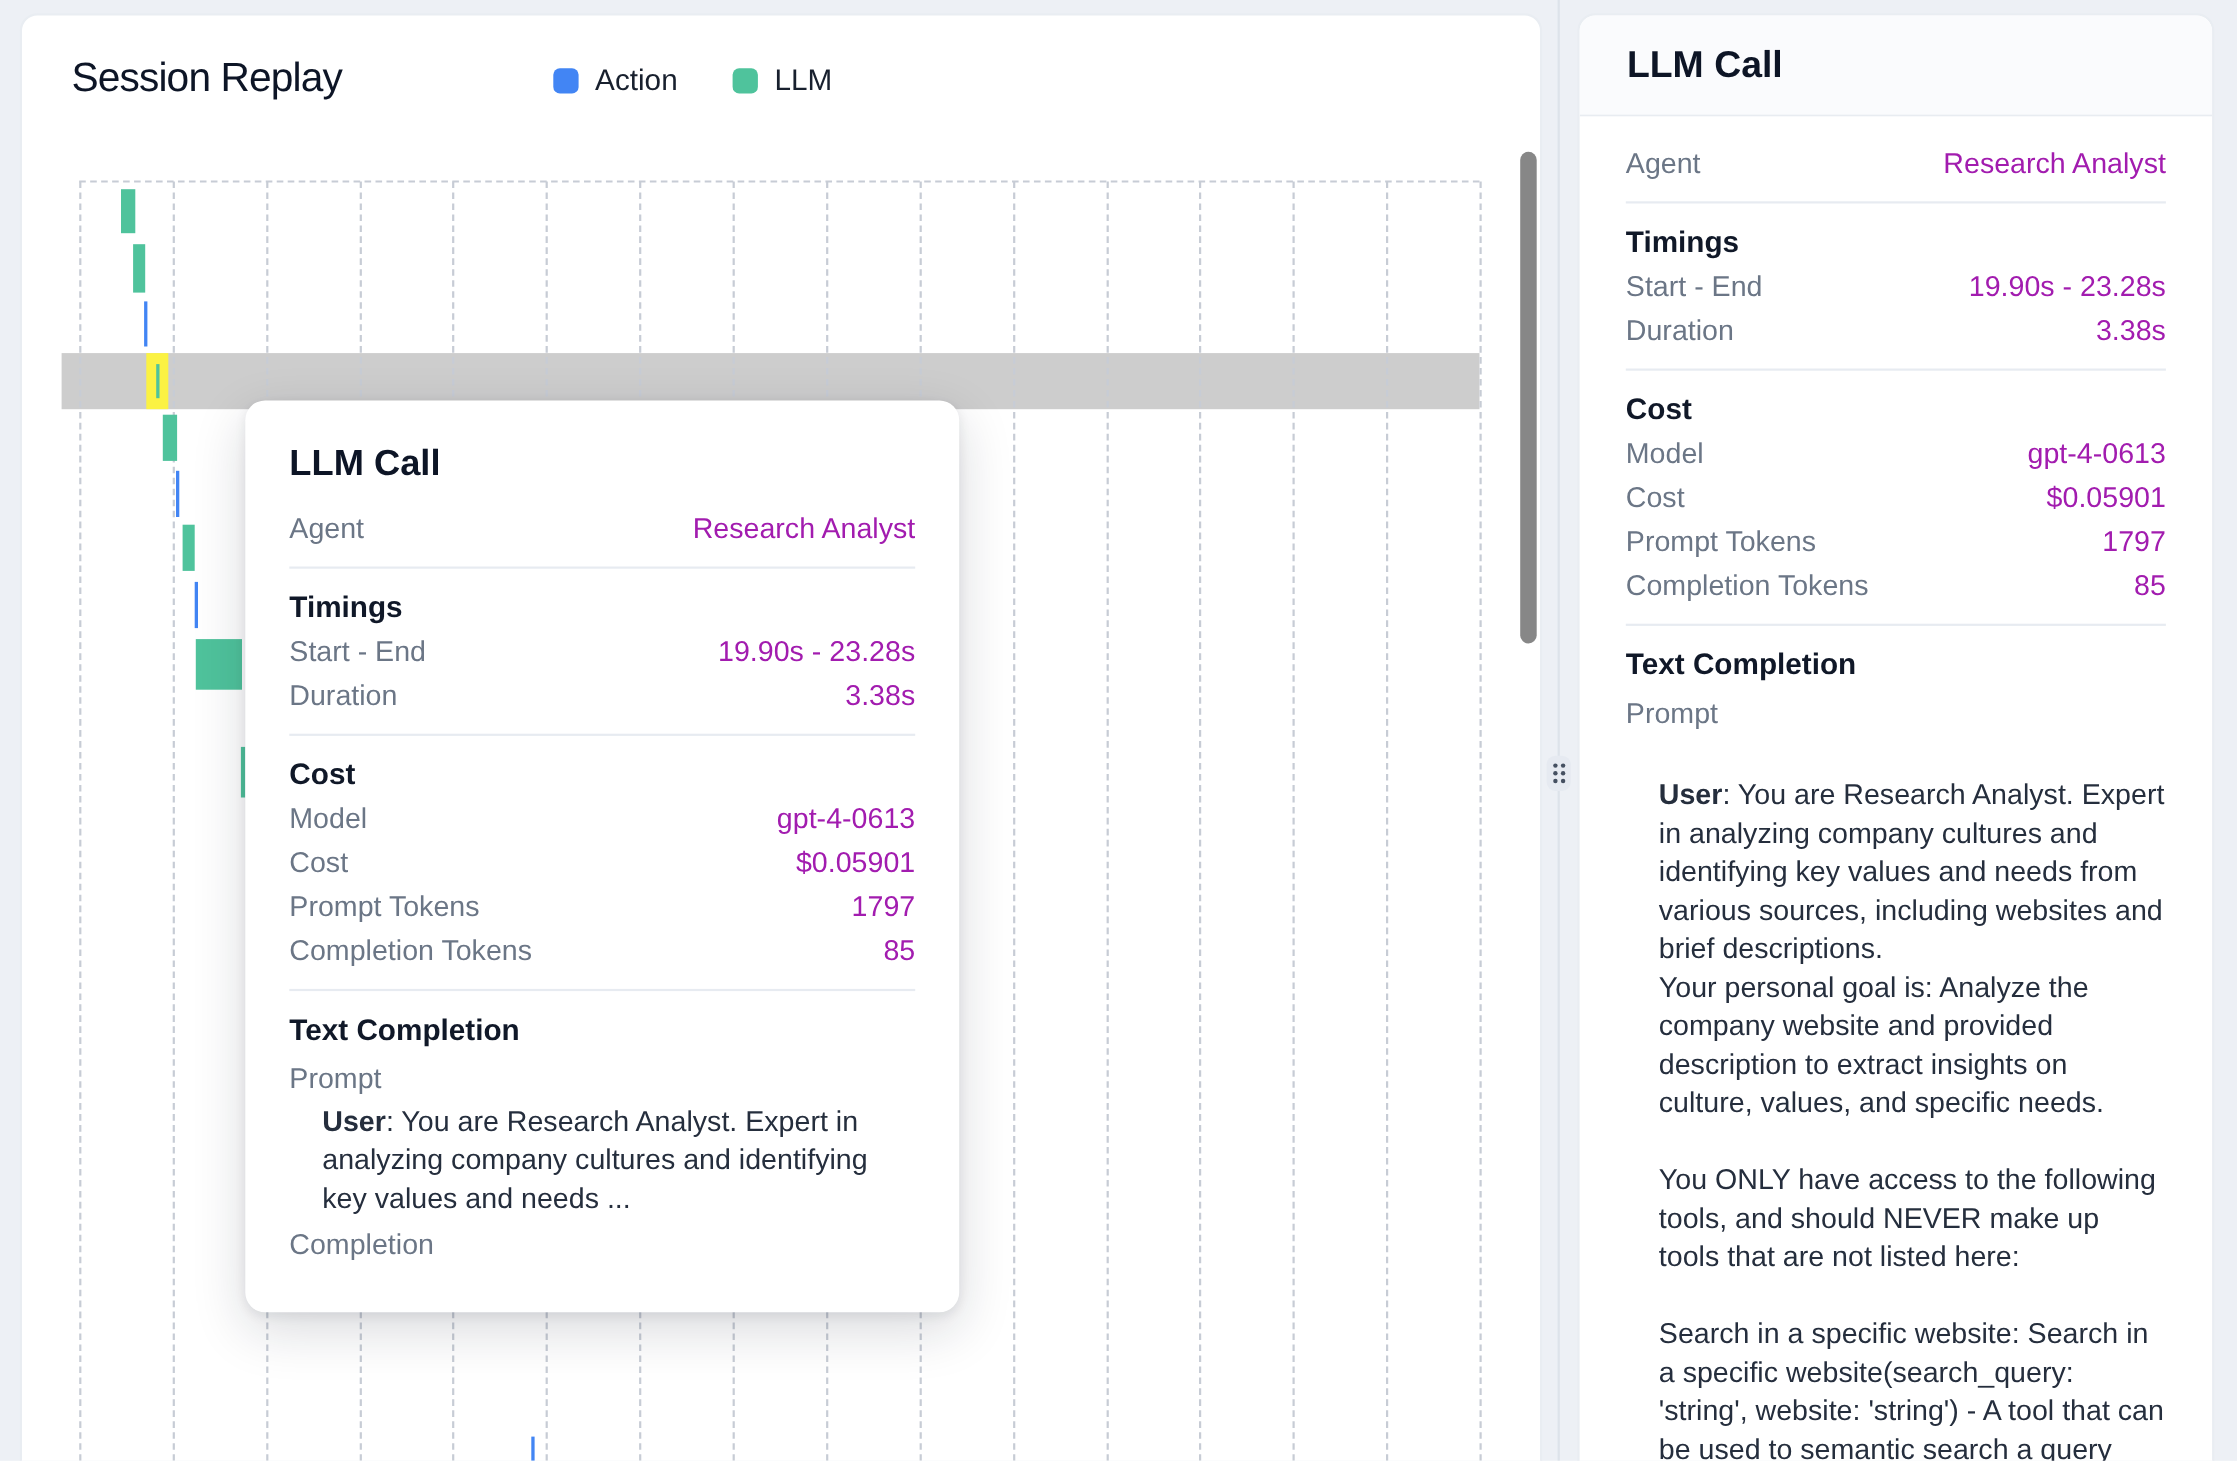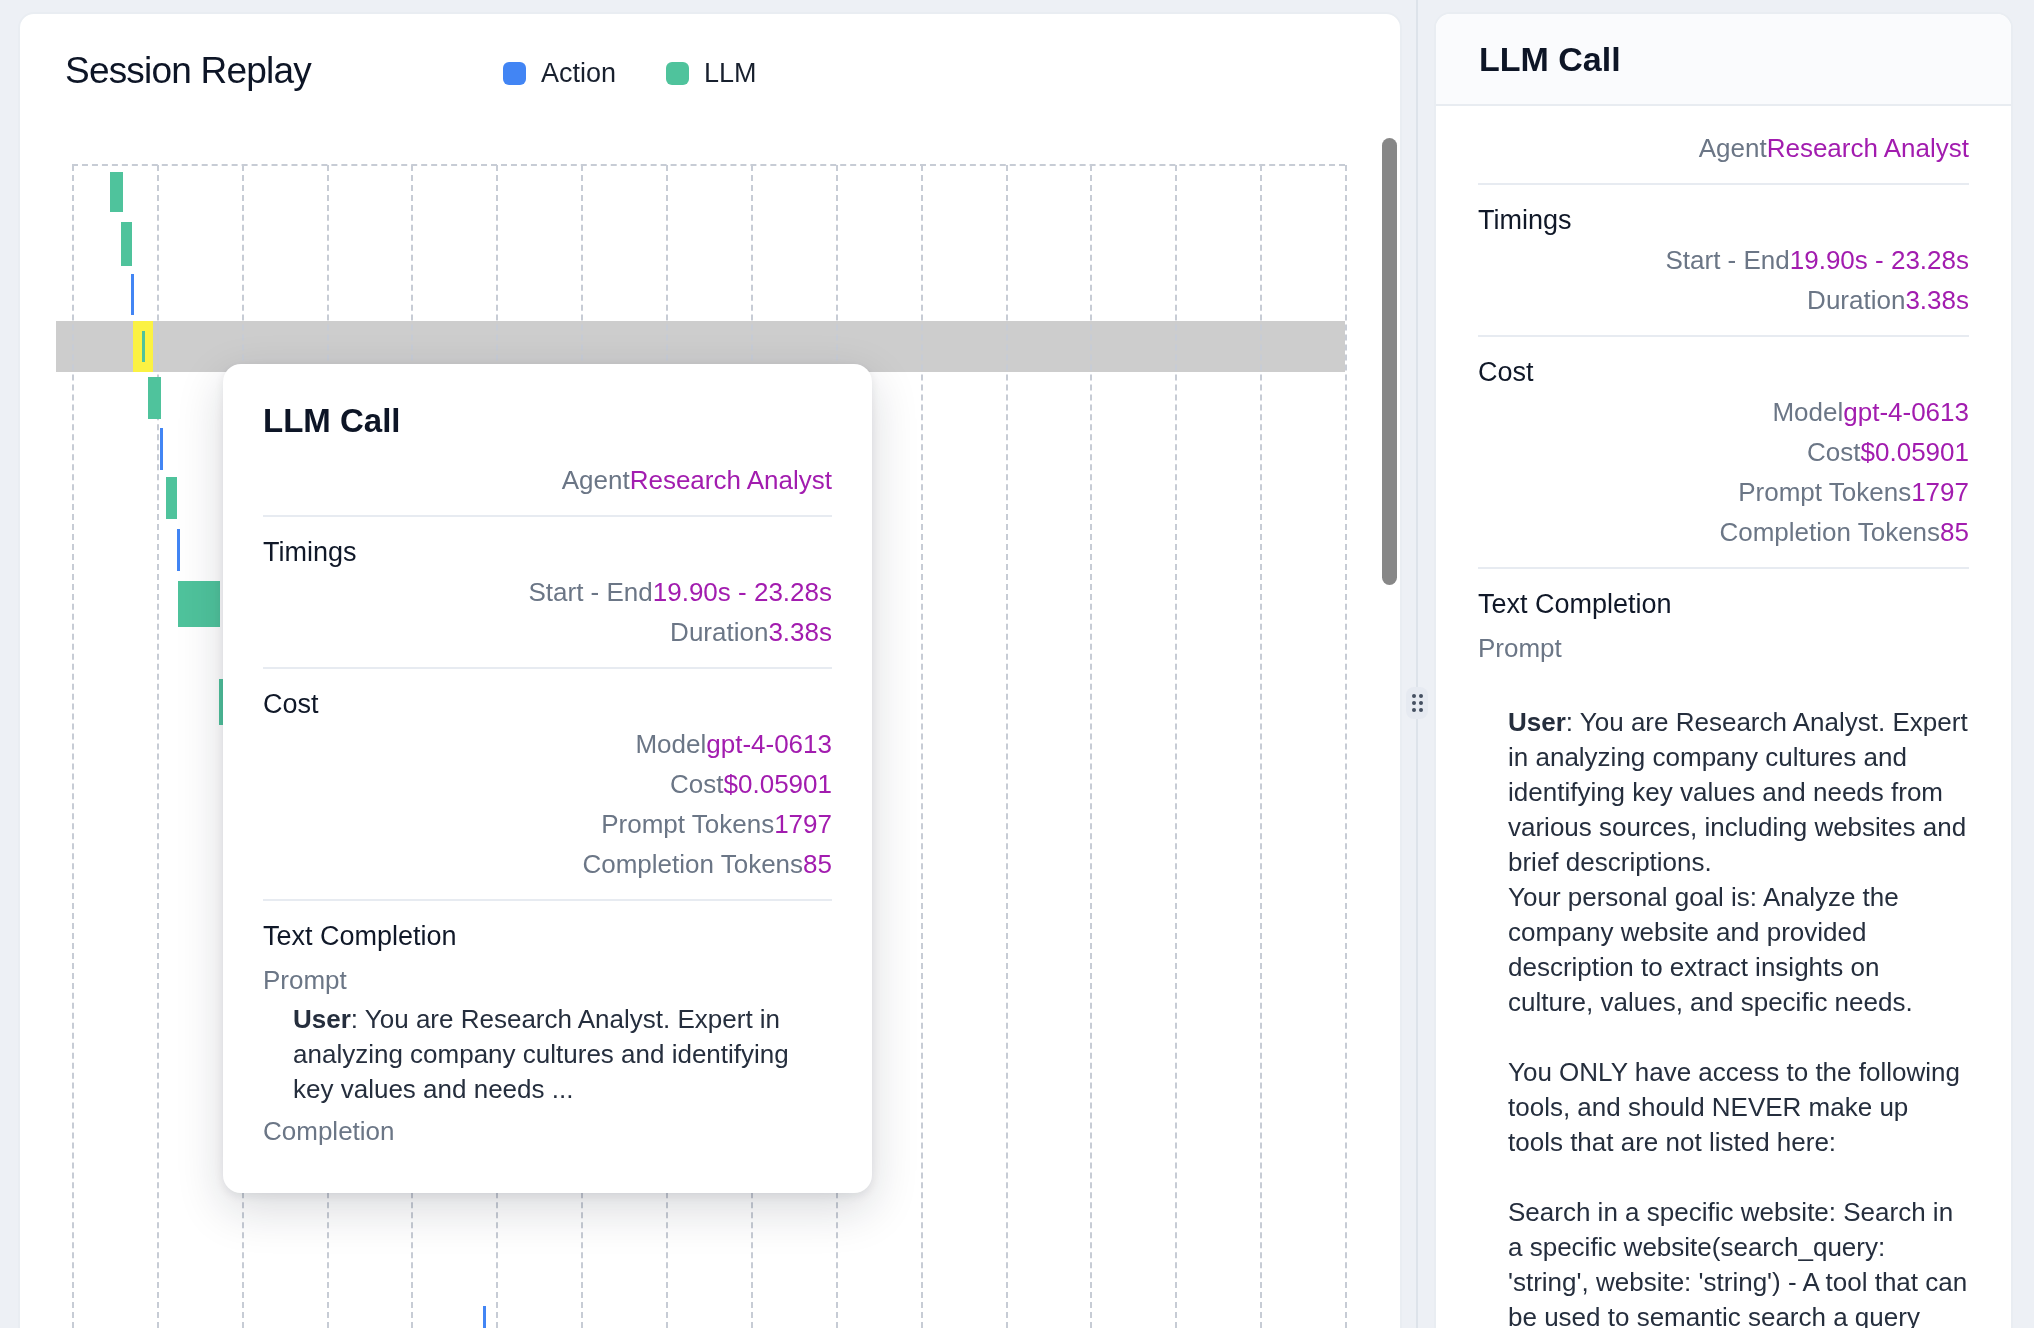--- a/index.html
+++ b/index.html
@@ -27,24 +27,24 @@
   .scroll-thumb{position:absolute;border-radius:9px}
 
   
   #tooltip{
     position:absolute;left:223px;top:364px;width:649px;box-sizing:border-box;
     background:#fff;border-radius:18px;padding:34px 40px 42px;
     box-shadow:0 16px 48px rgba(18,26,43,.16),0 3px 10px rgba(18,26,43,.08);
     z-index:10;font-size:26px;
   }
   .pop-title{font-size:33px;font-weight:700;color:#0d1526;margin:4px 0 20px}
-  .kv{display:flex;justify-content:flex-end;align-items:baseline;line-height:40px}
+  .kv{display:flex;justify-content:space-between;align-items:baseline;line-height:40px}
   .lbl{color:#6b7686}
   .val{color:#a21caf;text-align:right}
-  .sec{font-weight:400;color:#101828;font-size:27px;line-height:40px;margin-top:2px}
+  .sec{font-weight:700;color:#101828;font-size:27px;line-height:40px;margin-top:2px}
   .hr{border-top:2px solid #e7ebf1;margin:15px 0}
   .sub-lbl{color:#6b7686;line-height:40px;margin-top:4px}
   .msg{margin-left:30px;color:#252e3d;line-height:35px;margin-top:2px}
   .role{font-weight:700}
   .pre{white-space:pre-line}
 
   
   #panel-header{height:92px;border-bottom:2px solid #e8ecf1;background:#fafbfd;border-radius:14px 14px 0 0;display:flex;align-items:center;padding:0 43px;font-size:34px;font-weight:700;color:#0d1526;box-sizing:border-box}
   #panel-body{padding:22px 42px 0;font-size:26px}
 

